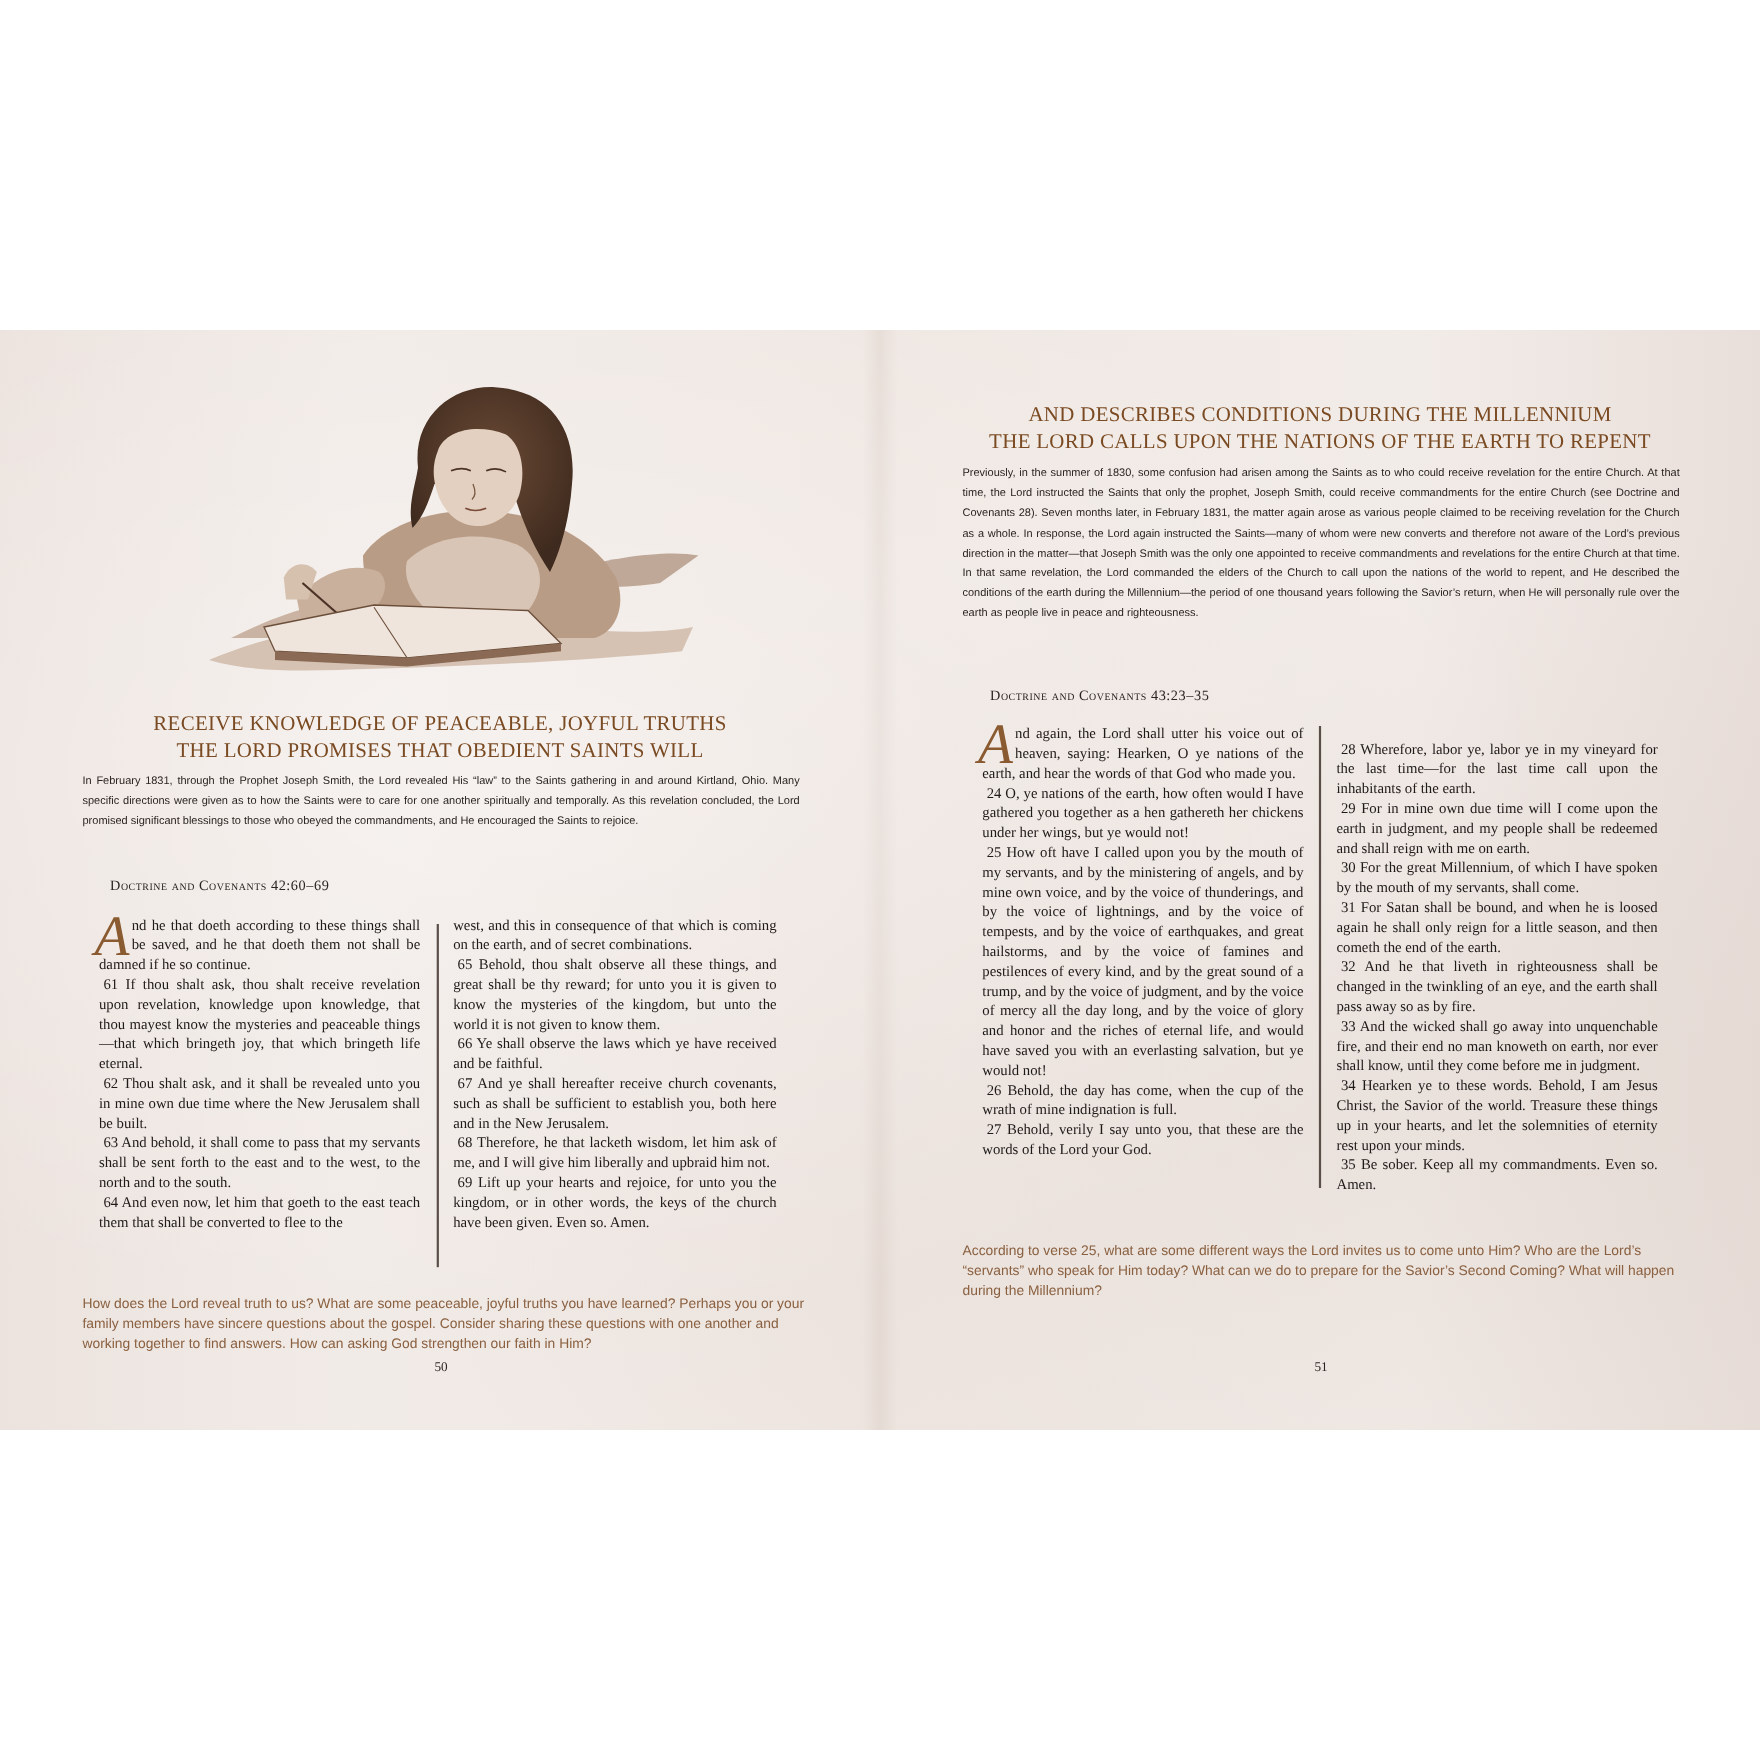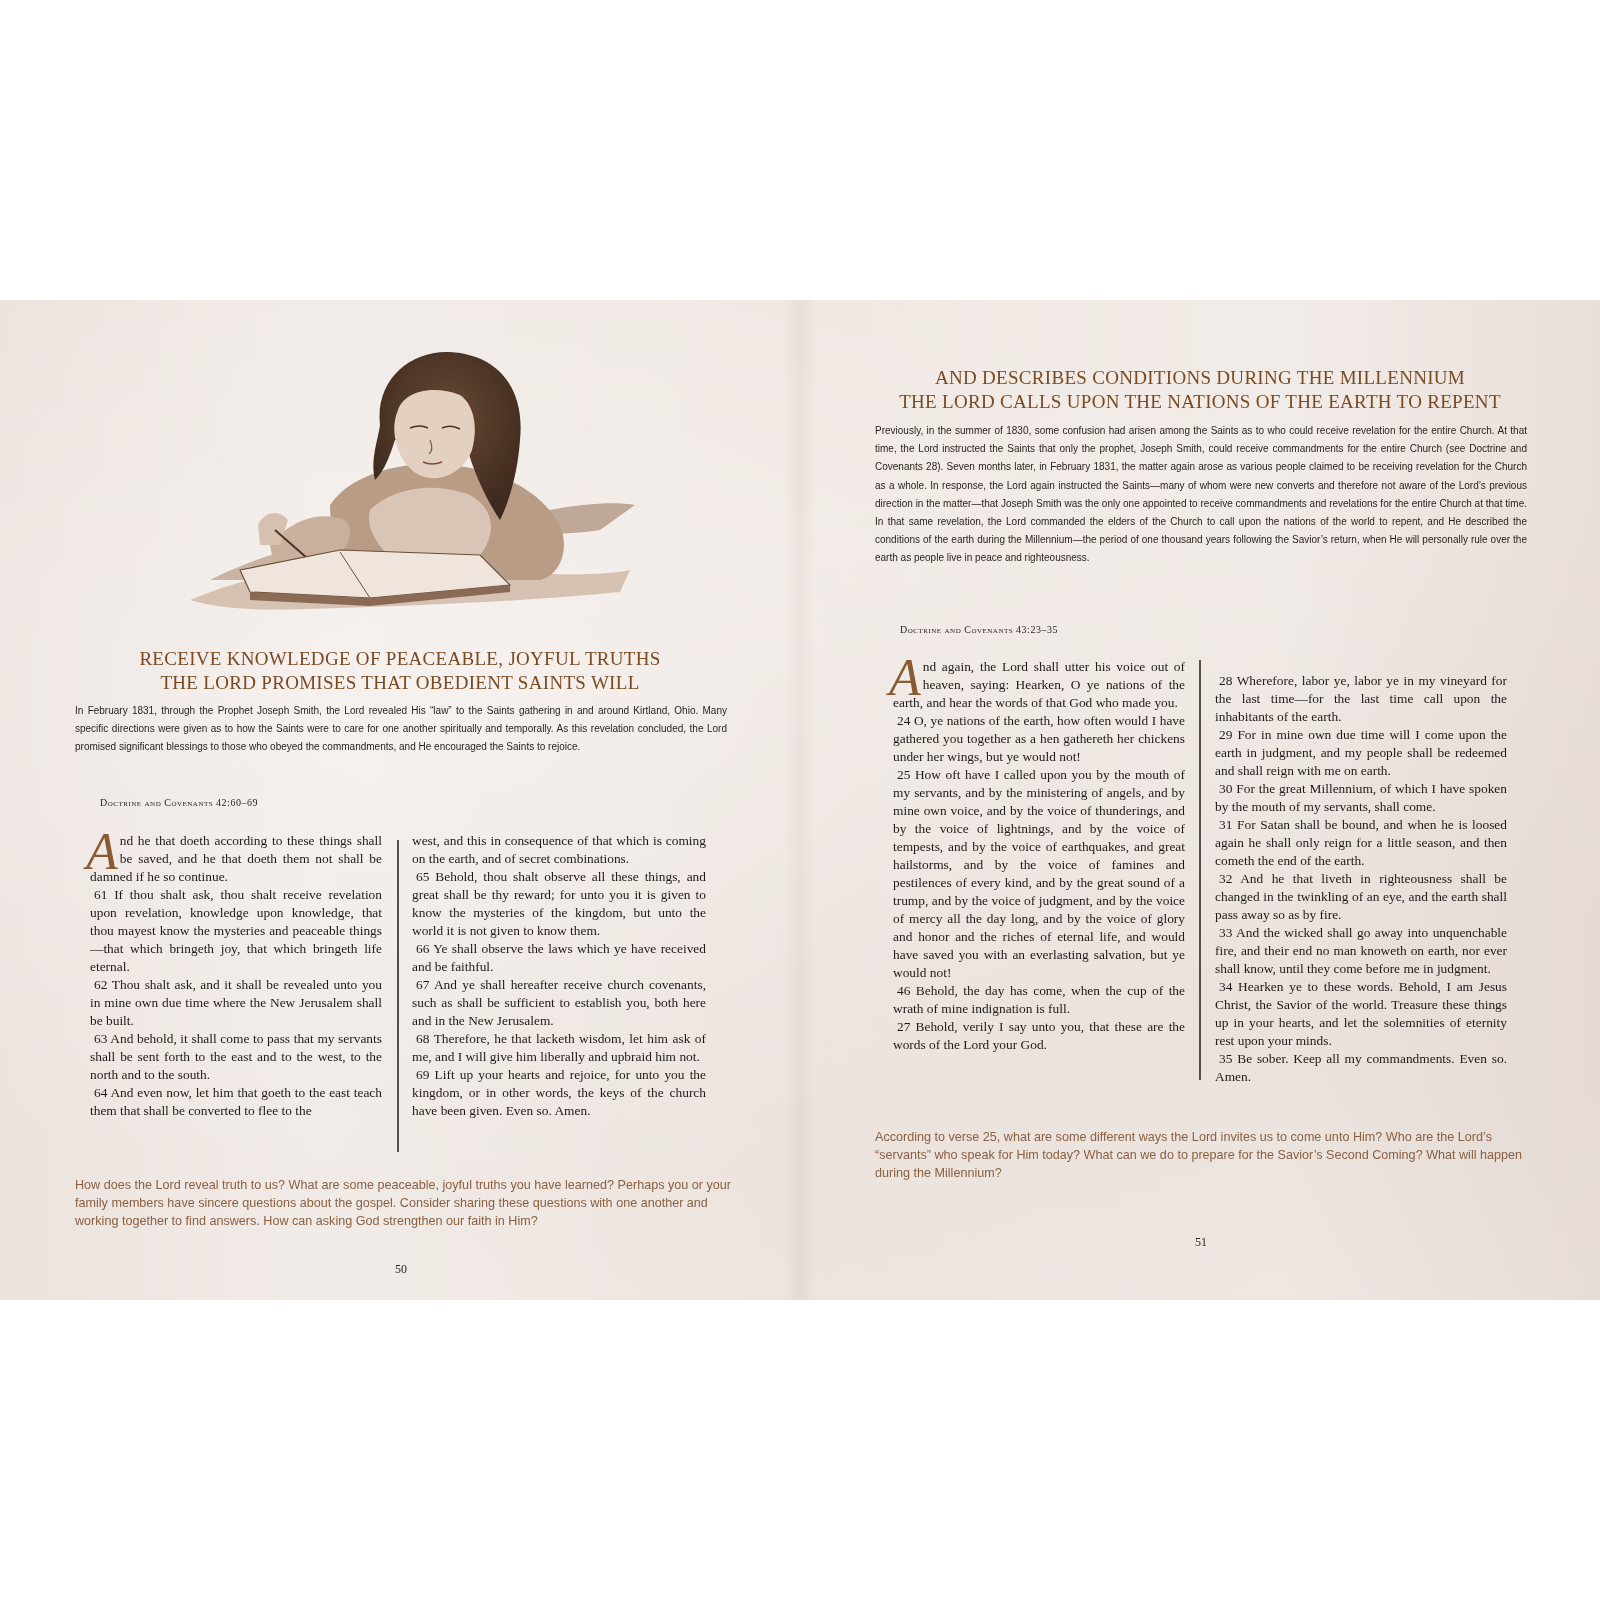--- a/index.html
+++ b/index.html
@@ -21,21 +21,21 @@
   .heading {
     position: absolute; text-align: center; color: #7a4a22;
     font-family: "Liberation Serif", serif; font-size: 19px; line-height: 24px; letter-spacing: 0.3px;
   }
   .intro {
     position: absolute; color: #2a2420;
     font-family: "Liberation Sans", sans-serif; font-size: 10px; line-height: 18.2px; text-align: justify;
   }
   .ref {
     position: absolute; color: #2a2420; font-family: "Liberation Serif", serif;
-    font-size: 10px; font-variant: small-caps; letter-spacing: 0.5px;
+    font-size: 13px; font-variant: small-caps; letter-spacing: 0.5px;
   }
   .col {
     position: absolute; color: #1e1a18; font-family: "Liberation Serif", serif;
     font-size: 13.4px; line-height: 18px; text-align: justify;
   }
   .col p { margin: 0; text-indent: 4px; }
   .col p.first { text-indent: 0; }
   .dropcap {
     float: left; font-family: "Liberation Serif", serif; font-style: italic;
     color: #8a5a30; font-size: 52px; line-height: 40px; margin: 0 2px -2px -4px; height: 36px;
@@ -114,38 +114,38 @@
       <p class="first">west, and this in consequence of that which is coming on the earth, and of secret combinations.</p>
       <p>65 Behold, thou shalt observe all these things, and great shall be thy reward; for unto you it is given to know the mysteries of the kingdom, but unto the world it is not given to know them.</p>
       <p>66 Ye shall observe the laws which ye have received and be faithful.</p>
       <p>67 And ye shall hereafter receive church covenants, such as shall be sufficient to establish you, both here and in the New Jerusalem.</p>
       <p>68 Therefore, he that lacketh wisdom, let him ask of me, and I will give him liberally and upbraid him not.</p>
       <p>69 Lift up your hearts and rejoice, for unto you the kingdom, or in other words, the keys of the church have been given. Even so. Amen.</p>
     </div>
 
     <div class="question" style="left:75px; top:876px; width:660px;">How does the Lord reveal truth to us? What are some peaceable, joyful truths you have learned? Perhaps you or your family members have sincere questions about the gospel. Consider sharing these questions with one another and working together to find answers. How can asking God strengthen our faith in Him?</div>
 
-    <div class="pagenum" style="left:381px; top:962px;">50</div>
+    <div class="pagenum" style="left:381px; top:935px;">50</div>
   </div>
 
   <div class="page right">
     <div class="heading" style="left:55px; top:66px; width:690px;">
       <div>AND DESCRIBES CONDITIONS DURING THE MILLENNIUM</div>
       <div>THE LORD CALLS UPON THE NATIONS OF THE EARTH TO REPENT</div>
     </div>
 
     <div class="intro" style="left:75px; top:122px; width:652px;">Previously, in the summer of 1830, some confusion had arisen among the Saints as to who could receive revelation for the entire Church. At that time, the Lord instructed the Saints that only the prophet, Joseph Smith, could receive commandments for the entire Church (see Doctrine and Covenants 28). Seven months later, in February 1831, the matter again arose as various people claimed to be receiving revelation for the Church as a whole. In response, the Lord again instructed the Saints—many of whom were new converts and therefore not aware of the Lord’s previous direction in the matter—that Joseph Smith was the only one appointed to receive commandments and revelations for the entire Church at that time. In that same revelation, the Lord commanded the elders of the Church to call upon the nations of the world to repent, and He described the conditions of the earth during the Millennium—the period of one thousand years following the Savior’s return, when He will personally rule over the earth as people live in peace and righteousness.</div>
 
     <div class="ref" style="left:100px; top:324px;">Doctrine and Covenants 43:23–35</div>
 
     <div class="col" style="left:93px; top:358px; width:292px;">
       <p class="first"><span class="dropcap">A</span><span>nd again, the Lord shall utter his voice out of heaven, saying: Hearken, O ye nations of the earth, and hear the words of that God who made you.</span></p>
       <p>24 O, ye nations of the earth, how often would I have gathered you together as a hen gathereth her chickens under her wings, but ye would not!</p>
       <p>25 How oft have I called upon you by the mouth of my servants, and by the ministering of angels, and by mine own voice, and by the voice of thunderings, and by the voice of lightnings, and by the voice of tempests, and by the voice of earthquakes, and great hailstorms, and by the voice of famines and pestilences of every kind, and by the great sound of a trump, and by the voice of judgment, and by the voice of mercy all the day long, and by the voice of glory and honor and the riches of eternal life, and would have saved you with an everlasting salvation, but ye would not!</p>
-      <p>46 Behold, the day has come, when the cup of the wrath of mine indignation is full.</p>
+      <p>26 Behold, the day has come, when the cup of the wrath of mine indignation is full.</p>
       <p>27 Behold, verily I say unto you, that these are the words of the Lord your God.</p>
     </div>
 
     <div class="divider" style="left:399px; top:360px; height:420px;"></div>
 
     <div class="col" style="left:415px; top:372px; width:292px;">
       <p>28 Wherefore, labor ye, labor ye in my vineyard for the last time—for the last time call upon the inhabitants of the earth.</p>
       <p>29 For in mine own due time will I come upon the earth in judgment, and my people shall be redeemed and shall reign with me on earth.</p>
       <p>30 For the great Millennium, of which I have spoken by the mouth of my servants, shall come.</p>
       <p>31 For Satan shall be bound, and when he is loosed again he shall only reign for a little season, and then cometh the end of the earth.</p>

